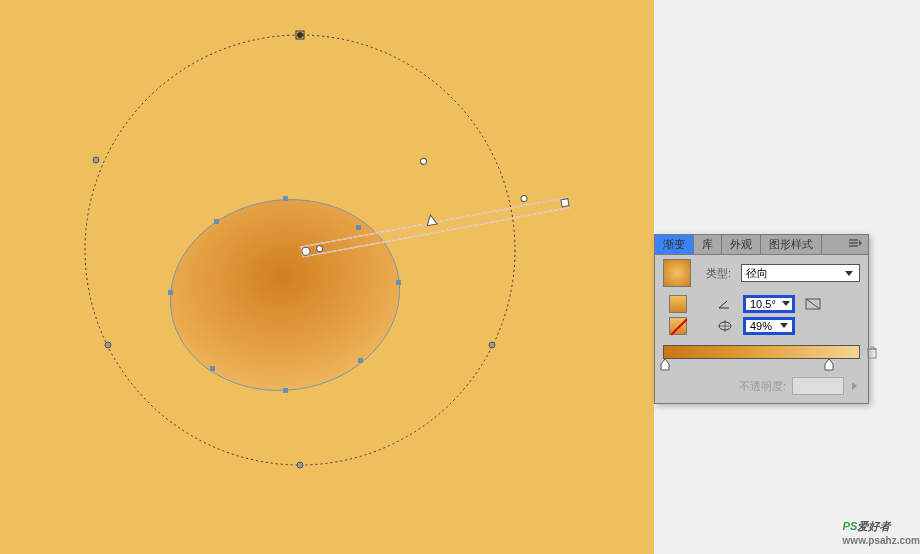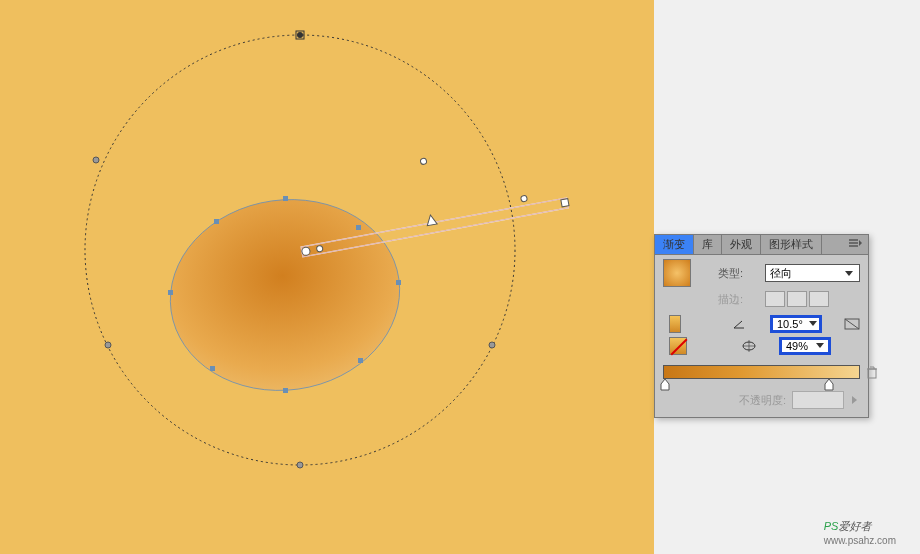--- a/index.html
+++ b/index.html
@@ -1,29 +1,29 @@
 <!DOCTYPE html>
 <html><head>
 <meta charset="utf-8">
 <style>
 *{margin:0;padding:0;box-sizing:border-box;font-family:"Microsoft YaHei",Arial,sans-serif;font-size:11px}
 body{width:920px;height:554px;background:#f0f0f0;position:relative;overflow:hidden}
 .canvas{position:absolute;left:0;top:0;width:654px;height:554px;background:#efbf5e}
-.watermark{position:absolute;right:24px;bottom:8px;font-size:18px;font-style:italic;font-weight:normal;color:#555}
+.watermark{position:absolute;right:0;bottom:8px;font-size:18px;font-style:italic;font-weight:bold;color:#555}
 .watermark .ps{color:#2aa14a}
 .watermark .url{font-size:10px;color:#777;font-style:normal;display:block;text-align:right}
 
 .panel{position:absolute;left:654px;top:234px;width:215px;background:#c8c8c8;border:1px solid #7a7a7a;box-shadow:2px 2px 6px rgba(0,0,0,.25)}
 .tabs{display:flex;background:#a8a8a8;height:20px;border-bottom:1px solid #7a7a7a}
 .tab{padding:2px 8px;border-right:1px solid #7a7a7a;color:#333;cursor:pointer}
 .tab.active{background:#3b82f6}
 .menu-icon{margin-left:auto;padding:2px 6px;cursor:pointer}
 .menu-icon svg{display:block}
 
-.row{display:flex;align-items:center;padding:4px 8px;gap:22px}
+.row{display:flex;align-items:center;padding:4px 8px;gap:10px}
 .swatch-lg{width:28px;height:28px;border:1px solid #777;background:radial-gradient(circle at 50% 50%,#f5c268 0%,#cf7e1c 100%);cursor:pointer}
 .swatch-sm{width:18px;height:18px;border:1px solid #777;background:linear-gradient(#f3c35a,#d18926);position:relative;margin-left:6px}
 .swatch-sm.slash::after{content:"";position:absolute;left:-2px;top:8px;width:22px;height:2px;background:#d00;transform:rotate(-45deg)}
 .label{color:#555;min-width:30px;text-align:right}
 .label.disabled{color:#999}
 .select{flex:1;height:18px;border:1px solid #555;background:#fff;display:flex;align-items:center;position:relative;cursor:pointer}
 .select span{padding:16px 4px}
 .select .arrow{position:absolute;right:2px;top:2px;width:14px;height:14px}
 .input-num{width:52px;height:18px;border:3px solid #1d4ed8;background:#fff;display:flex;align-items:center}
 .input-num span{padding:0 4px;flex:1}
@@ -32,21 +32,21 @@
 .stroke-btns .sb{width:20px;height:16px;border:1px solid #999;background:#ddd}
 .small-icon{width:16px;height:16px;display:flex;align-items:center;justify-content:center}
 
 .grad-bar{margin:6px 8px 2px 8px;position:relative}
 .grad-strip{height:14px;border:1px solid #555;background:linear-gradient(90deg,#c87716 0%,#e09931 40%,#f5d591 100%)}
 .stop{position:absolute;bottom:-10px;width:10px;height:10px}
 .stop svg{display:block}
 .trash{position:absolute;right:-18px;top:0;cursor:pointer}
 
 .bottom-rows{padding:4px 8px 8px 8px}
-.brow{display:flex;align-items:center;gap:6px;margin-top:6px;justify-content:flex-end}
+.brow{display:flex;align-items:center;gap:6px;margin-top:12px;justify-content:flex-end}
 .brow .label{width:56px}
 .brow .input-dis{width:52px;height:18px;border:1px solid #aaa;background:#ddd}
 
 .angle-icon,.aspect-icon{width:16px;height:16px}
 .reverse-icon{width:16px;height:16px;cursor:pointer}
 </style>
 </head>
 <body>
 
 <div class="canvas">
@@ -114,29 +114,20 @@
     <div class="swatch-lg"></div>
     <div class="label">类型:</div>
     <div class="select">
       <span>径向</span>
       <svg class="arrow">
           <path d="M2 4l4 5 4-5z" fill="#333"></path>
         </svg>
     </div>
   </div>
 
-  <div class="row" style="padding-top:0">
-    <div style="width:28px"></div>
-    <div class="label disabled">描边:</div>
-    <div class="stroke-btns">
-      <div class="sb"></div>
-      <div class="sb"></div>
-      <div class="sb"></div>
-    </div>
-  </div>
 
   <div class="row">
     <div class="swatch-sm"></div>
     <div style="width:10px"></div>
     <div class="small-icon angle-icon">
       <svg width="16" height="16">
           <path d="M2 12h10M2 12l8-7" stroke="#333" fill="none"></path>
         </svg>
     </div>
     <div class="input-num">

